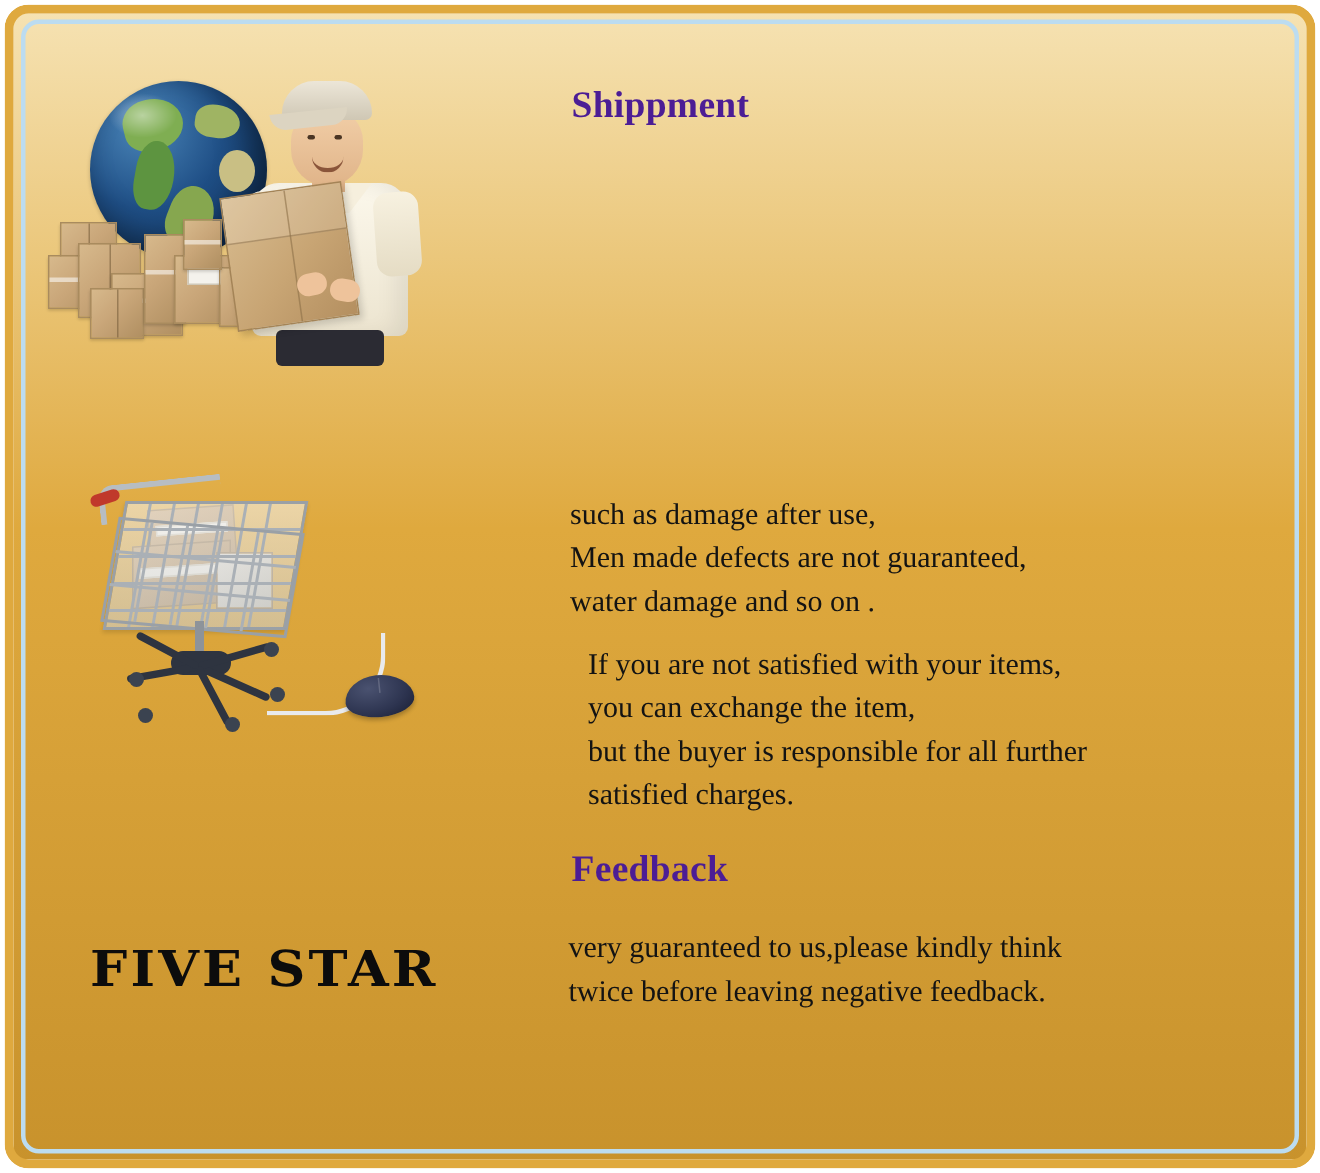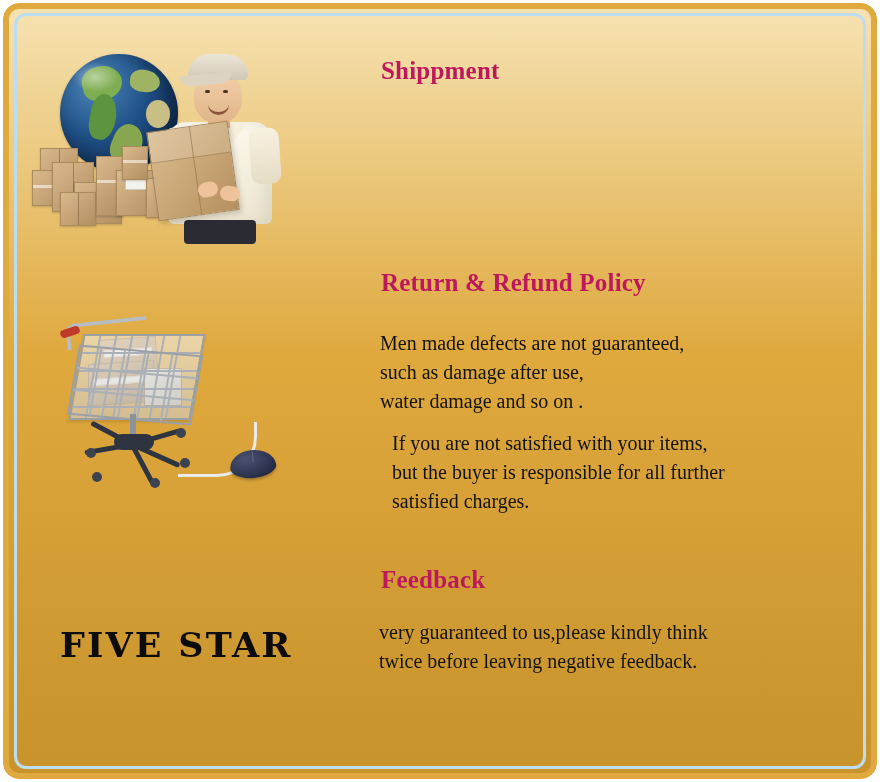--- a/index.html
+++ b/index.html
@@ -39,21 +39,21 @@
     background:#ffffff;
     border-radius:10px;
     box-sizing:border-box;
   }
   
   .content{
     position:absolute;left:0;top:0;width:880px;height:782px;
   }
   .heading{
     position:absolute;
-    color:#be185d;
+    color:#4c1d95;
     font-family:"Liberation Serif", serif;
     font-weight:bold;
     font-size:25px;
     letter-spacing:0.2px;
     white-space:nowrap;
   }
   .body-block{
     position:absolute;
     color:#131313;
     font-family:"Liberation Serif", serif;
@@ -372,28 +372,28 @@
         <div class="split"></div>
       </div>
     </div>
 
     <div class="fivestar">
       <span>FIVE</span><span class="gap"></span><span>STAR</span>
     </div>
 
     <div class="heading" id="h-ship">Shippment</div>
 
-    <div class="heading" id="h-return">Return &amp; Refund Policy</div>
     <div class="body-block" id="p-ret1">
+      <div>such as damage after use,</div>
       <div>Men made defects are not guaranteed,</div>
-      <div>such as damage after use,</div>
       <div>water damage and so on .</div>
     </div>
     <div class="body-block" id="p-ret2">
       <div>If you are not satisfied with your items,</div>
+      <div>you can exchange the item,</div>
       <div>but the buyer is responsible for all further</div>
       <div>satisfied charges.</div>
     </div>
 
     <div class="heading" id="h-feed">Feedback</div>
     <div class="body-block" id="p-feed1">
       <div>very guaranteed to us,please kindly think</div>
       <div>twice before leaving negative feedback.</div>
     </div>
 

